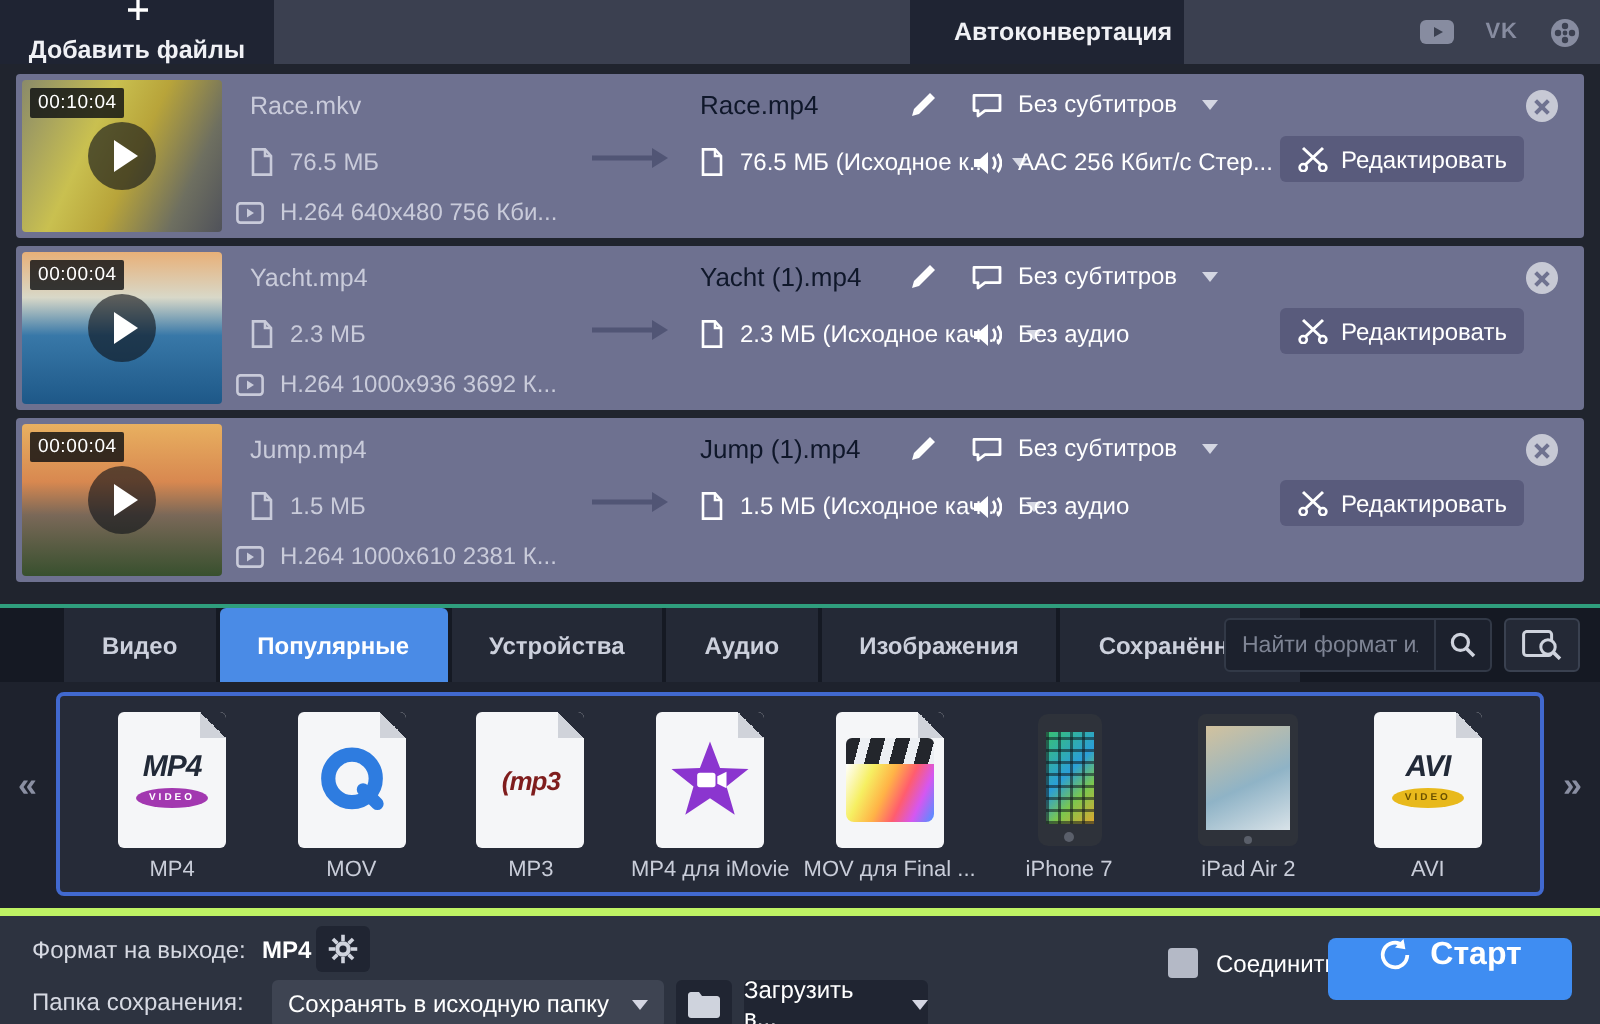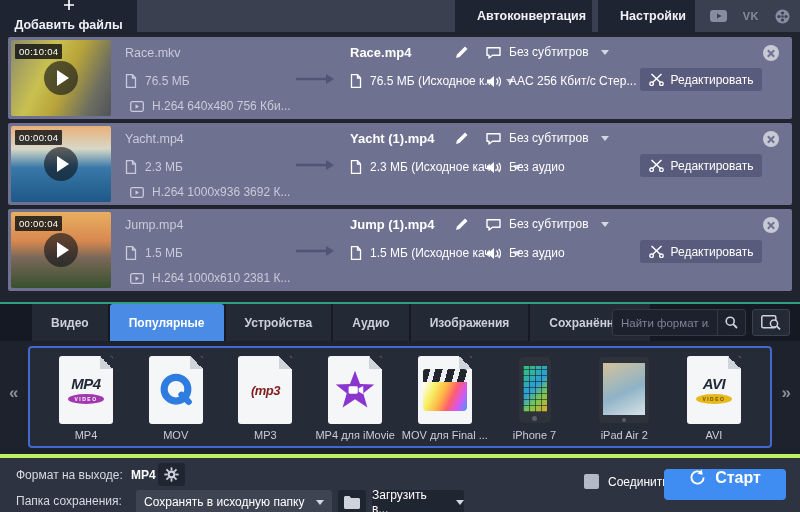--- a/index.html
+++ b/index.html
@@ -22,23 +22,23 @@
   .thumb { position:absolute; left:3px; top:3px; width:100px; height:76px; border-radius:2px; overflow:hidden; }
   .thumb-race { background:linear-gradient(115deg,#8a8a6a 0%,#c9c050 35%,#b8a43a 55%,#6e6f60 80%,#50525a 100%); }
   .thumb-yacht { background:linear-gradient(180deg,#e8b078 0%,#d8d8c8 30%,#3878a8 55%,#1e5888 100%); }
   .thumb-jump { background:linear-gradient(180deg,#e8b060 0%,#d88850 38%,#7a6858 60%,#38502e 100%); }
   .duration { position:absolute; left:4px; top:4px; background:rgba(10,12,16,.8); color:#fff; font-size:9.5px; padding:2px 4px; border-radius:1px; letter-spacing:.3px; }
   .play { position:absolute; left:50%; top:50%; width:34px; height:34px; margin:-17px 0 0 -17px; border-radius:50%; background:rgba(15,17,24,.62); }
   .play:after { content:""; position:absolute; left:13px; top:9px; border-left:12px solid #fff; border-top:8px solid transparent; border-bottom:8px solid transparent; }
   .src-name { position:absolute; left:117px; top:9px; font-size:12.5px; color:#c9cbda; }
   .meta-line { position:absolute; display:flex; align-items:center; gap:8px; font-size:12px; color:#c9cbda; }
   .src-size { left:117px; top:37px; }
-  .src-codec { left:122px; top:62px; }
+  .src-codec { left:110px; top:62px; }
   .row-arrow { position:absolute; left:288px; top:37px; }
-  .out-name { position:absolute; left:342px; top:8px; font-size:13px; font-weight:bold; color:#ffffff; }
+  .out-name { position:absolute; left:342px; top:8px; font-size:13px; font-weight:normal; color:#0f172a; }
   .pencil { position:absolute; left:447px; top:9px; }
   .out-size { left:342px; top:37px; color:#fff; font-weight:500; }
   .subs-line { left:478px; top:8px; color:#fff; font-weight:500; }
   .audio-line { left:478px; top:37px; color:#fff; font-weight:500; }
   .chev { width:0; height:0; border-left:4px solid transparent; border-right:4px solid transparent; border-top:5px solid #d4d6e2; margin-left:4px; }
   .btn-edit { position:absolute; left:632px; top:31px; width:122px; height:23px; background:#595b7c; border-radius:3px; display:flex; align-items:center; justify-content:center; gap:7px; font-size:12px; font-weight:500; color:#fff; }
   .btn-close { position:absolute; right:13px; top:8px; width:16px; height:16px; border-radius:50%; background:#c7c9d5; }
   .btn-close:before,.btn-close:after { content:""; position:absolute; left:7px; top:3.5px; width:2px; height:9px; background:#6f7290; }
   .btn-close:before { transform:rotate(45deg); }
   .btn-close:after { transform:rotate(-45deg); }
@@ -108,28 +108,20 @@
     <span>Добавить файлы</span>
   </div>
   <div class="tb-btn btn-autoconvert">
     <svg width="15" height="11" viewBox="0 0 15 11">
         <rect x="0" y="1" width="11" height="9" rx="2" fill="#fff"></rect>
         <path d="M11 4l4-2.5v8L11 7z" fill="#fff"></path>
         <path d="M4 3.5l4 2-4 2z" fill="#1f2433"></path>
       </svg>
     <span>Автоконвертация</span>
   </div>
-  <div class="tb-btn btn-settings">
-    <svg width="14" height="11" viewBox="0 0 14 11">
-        <rect width="14" height="2" fill="#fff"></rect>
-        <rect y="4.5" width="14" height="2" fill="#fff"></rect>
-        <rect y="9" width="14" height="2" fill="#fff"></rect>
-      </svg>
-    <span>Настройки</span>
-  </div>
   <div class="tb-icons">
     <svg width="17" height="12" viewBox="0 0 17 12">
         <rect width="17" height="12" rx="3" fill="#878ca0"></rect>
         <path d="M7 3.5l4.5 2.5L7 8.5z" fill="#3b4050"></path>
       </svg>
     <span class="vk-label">VK</span>
     <svg width="15" height="15" viewBox="0 0 15 15">
         <circle cx="7.5" cy="7.5" r="7" fill="#878ca0"></circle>
         <circle cx="7.5" cy="4" r="1.6" fill="#3b4050"></circle>
         <circle cx="7.5" cy="11" r="1.6" fill="#3b4050"></circle>

